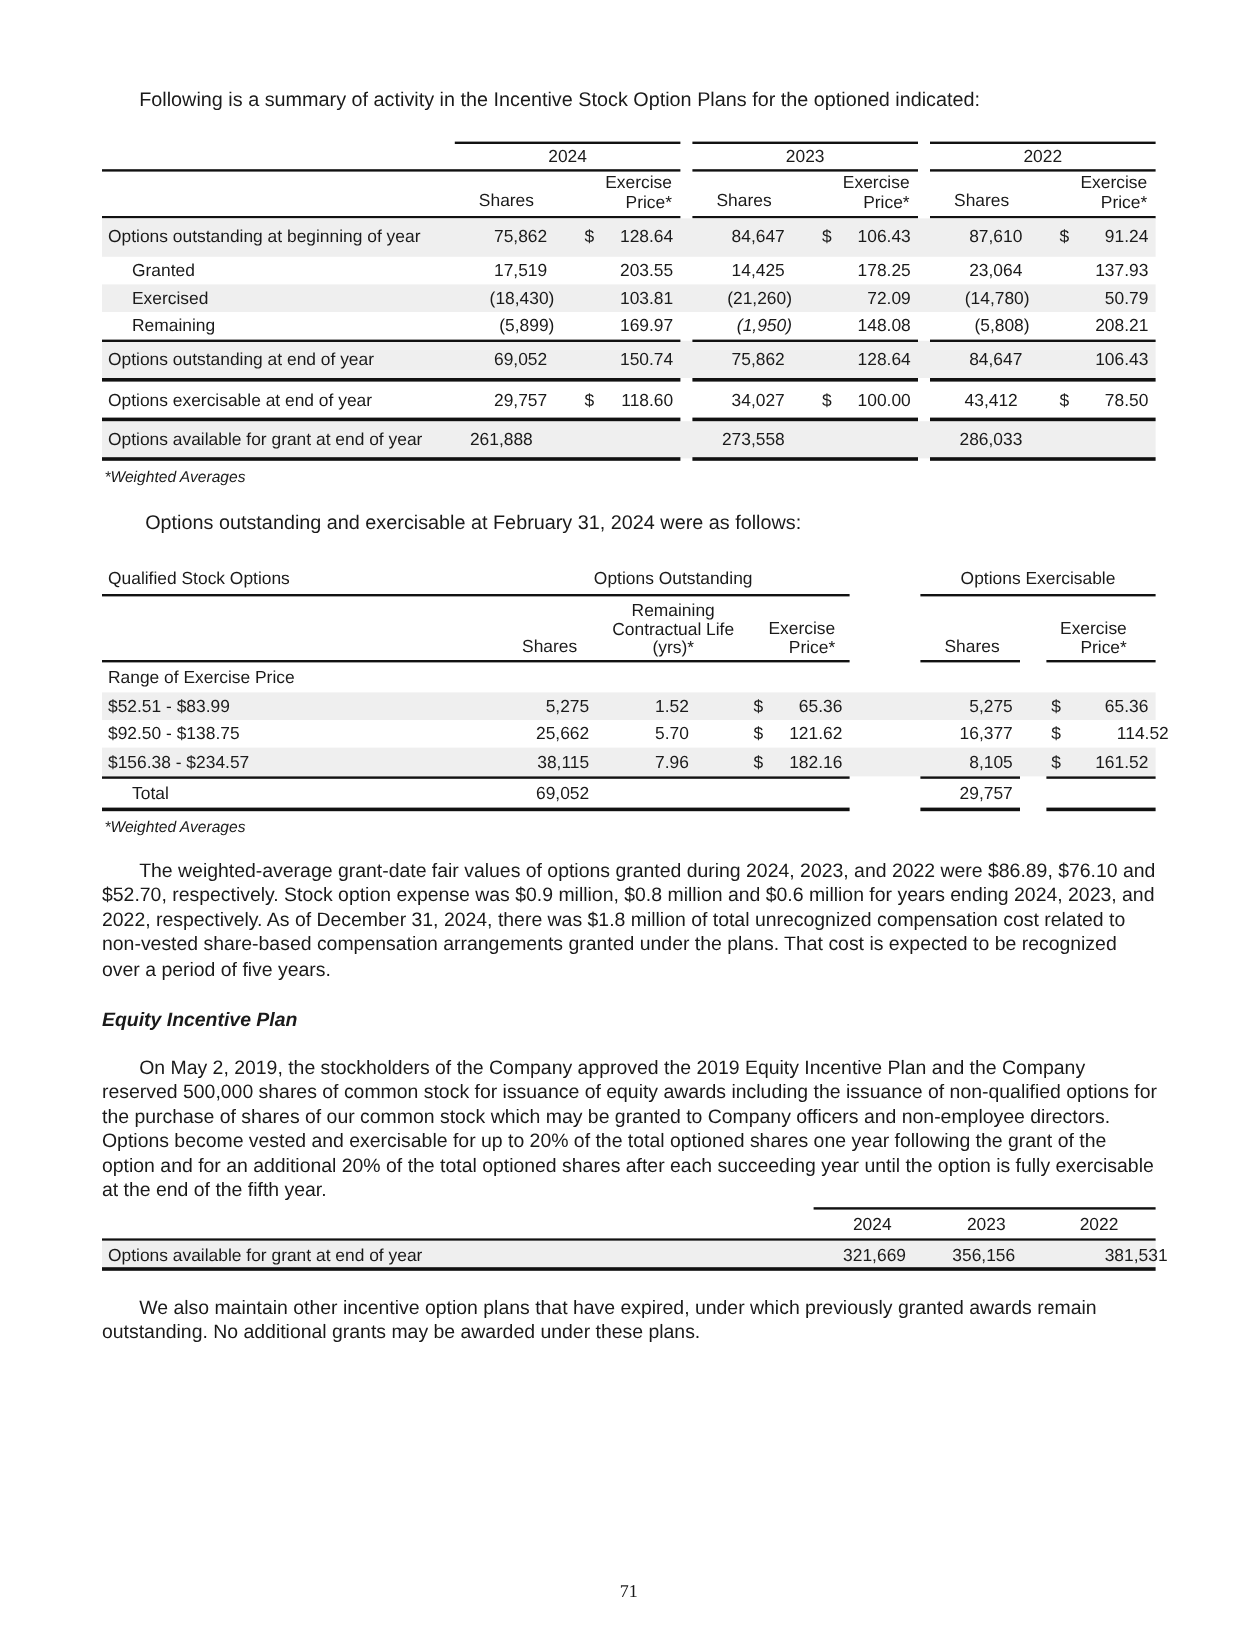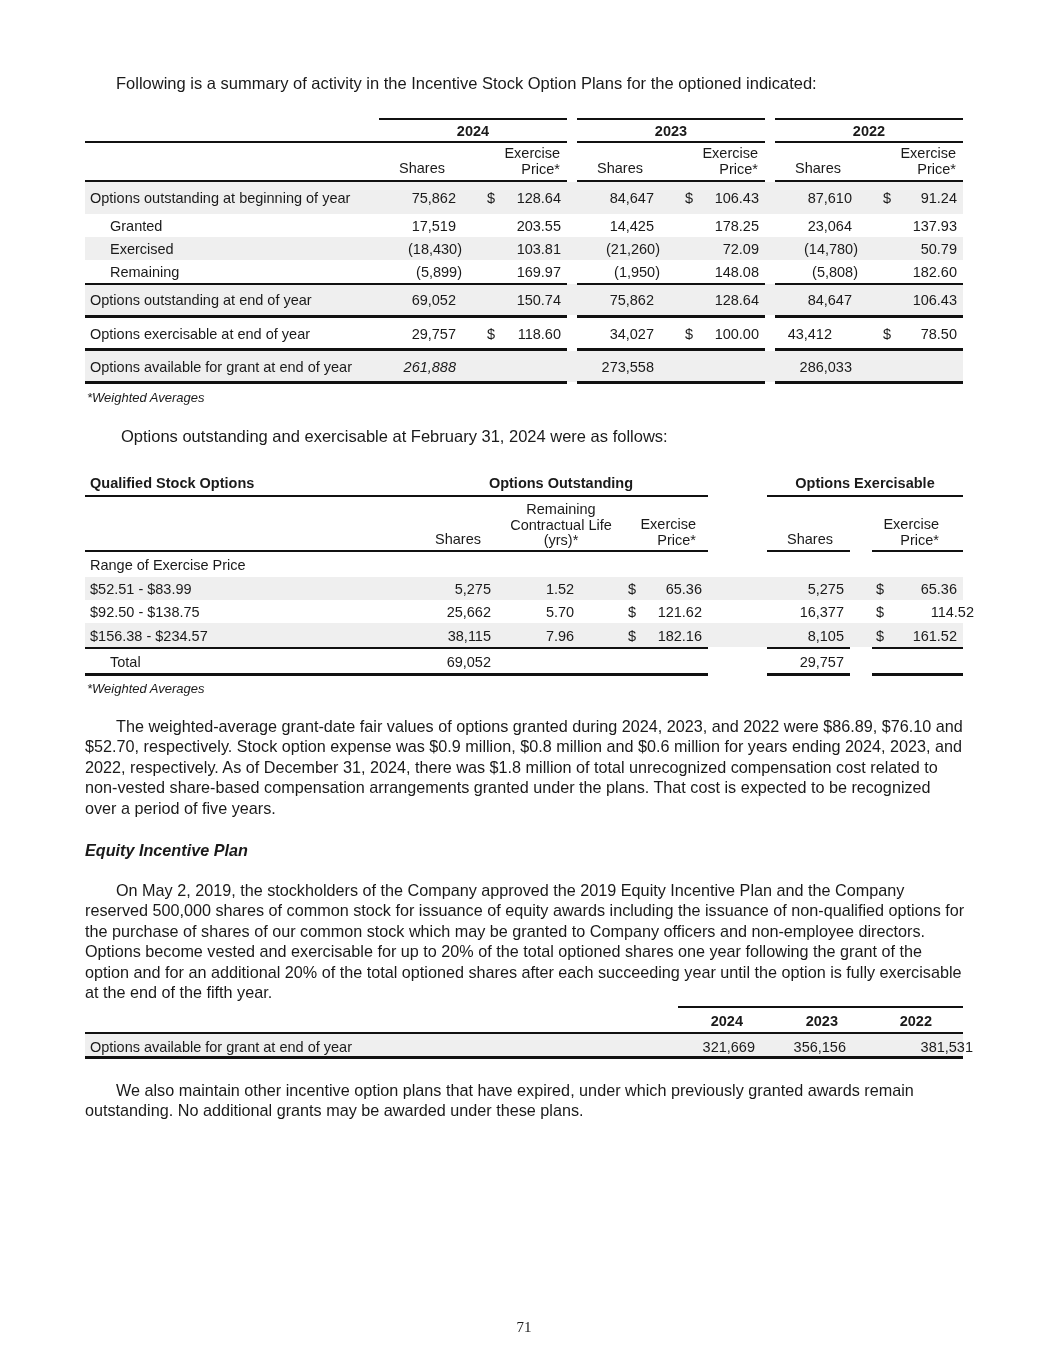--- a/index.html
+++ b/index.html
@@ -7,21 +7,21 @@
   .abs { position: absolute; }
   .para { font-size: 16.2px; line-height: 20.4px; }
   .intro { left: 116px; top: 74px; font-size: 16.5px; }
   .intro2 { left: 121px; top: 427px; font-size: 16.5px; }
   .note { font-size: 13px; font-style: italic; }
   .gray { background: #efefef; }
   .rule { position: absolute; background: #111; }
   .cell { position: absolute; font-size: 14.5px; white-space: nowrap; }
   .r { text-align: right; }
   .c { text-align: center; }
-  .b { font-weight: bold; }
+  .b { font-weight: normal; }
   .hdr { font-size: 14.5px; line-height: 15.5px; text-align: right; position: absolute; }
   .pagenum { font-family: "Liberation Serif", serif; font-size: 15px; left: 0; width: 1048px; text-align: center; top: 1319px; }
 </style>
 </head>
 <body>
 
 <div class="abs intro">Following is a summary of activity in the Incentive Stock Option Plans for the optioned indicated:</div>
 
 <div>
 
@@ -83,24 +83,24 @@
     <div class="cell r" style="left:578px;top:241px;width:82px;">(21,260)</div>
     <div class="cell r" style="left:688px;top:241px;width:71px;">72.09</div>
     <div class="cell r" style="left:776px;top:241px;width:82px;">(14,780)</div>
     <div class="cell r" style="left:886px;top:241px;width:71px;">50.79</div>
   </div>
 
   <div>
     <div class="cell" style="left:110px;top:264px;">Remaining</div>
     <div class="cell r" style="left:380px;top:264px;width:82px;">(5,899)</div>
     <div class="cell r" style="left:490px;top:264px;width:71px;">169.97</div>
-    <div class="cell r" style="left:578px;top:264px;width:82px;">(1,950)</div>
+    <div class="cell r" style="left:578px;top:264px;width:82px;font-style:italic;">(1,950)</div>
     <div class="cell r" style="left:688px;top:264px;width:71px;">148.08</div>
     <div class="cell r" style="left:776px;top:264px;width:82px;">(5,808)</div>
-    <div class="cell r" style="left:886px;top:264px;width:71px;">182.60</div>
+    <div class="cell r" style="left:886px;top:264px;width:71px;">208.21</div>
   </div>
 
   <div class="rule" style="left:85px;top:283px;width:482px;height:2px;"></div>
   <div class="rule" style="left:577px;top:283px;width:188px;height:2px;"></div>
   <div class="rule" style="left:775px;top:283px;width:188px;height:2px;"></div>
 
   <div>
     <div class="cell" style="left:90px;top:292px;">Options outstanding at end of year</div>
     <div class="cell r" style="left:380px;top:292px;width:76px;">69,052</div>
     <div class="cell r" style="left:490px;top:292px;width:71px;">150.74</div>
@@ -115,31 +115,31 @@
   <div class="rule" style="left:775px;top:315px;width:188px;height:3px;"></div>
 
   <div>
     <div class="cell" style="left:90px;top:326px;">Options exercisable at end of year</div>
     <div class="cell r" style="left:380px;top:326px;width:76px;">29,757</div>
     <div class="cell" style="left:487px;top:326px;">$</div>
     <div class="cell r" style="left:490px;top:326px;width:71px;">118.60</div>
     <div class="cell r" style="left:578px;top:326px;width:76px;">34,027</div>
     <div class="cell" style="left:685px;top:326px;">$</div>
     <div class="cell r" style="left:688px;top:326px;width:71px;">100.00</div>
-    <div class="cell r" style="left:756px;top:326px;width:76px;">43,412</div>
+    <div class="cell r" style="left:788px;top:326px;width:76px;text-align:center;">43,412</div>
     <div class="cell" style="left:883px;top:326px;">$</div>
     <div class="cell r" style="left:886px;top:326px;width:71px;">78.50</div>
   </div>
   <div class="rule" style="left:85px;top:348px;width:482px;height:3px;"></div>
   <div class="rule" style="left:577px;top:348px;width:188px;height:3px;"></div>
   <div class="rule" style="left:775px;top:348px;width:188px;height:3px;"></div>
 
   <div>
     <div class="cell" style="left:90px;top:359px;">Options available for grant at end of year</div>
-    <div class="cell r" style="left:380px;top:359px;width:76px;font-style:italic;">261,888</div>
+    <div class="cell r" style="left:368px;top:359px;width:76px;">261,888</div>
     <div class="cell r" style="left:578px;top:359px;width:76px;">273,558</div>
     <div class="cell r" style="left:776px;top:359px;width:76px;">286,033</div>
   </div>
   <div class="rule" style="left:85px;top:381px;width:482px;height:3px;"></div>
   <div class="rule" style="left:577px;top:381px;width:188px;height:3px;"></div>
   <div class="rule" style="left:775px;top:381px;width:188px;height:3px;"></div>
 
   <div class="abs note" style="left:87px;top:390px;">*Weighted Averages</div>
 </div>
 

